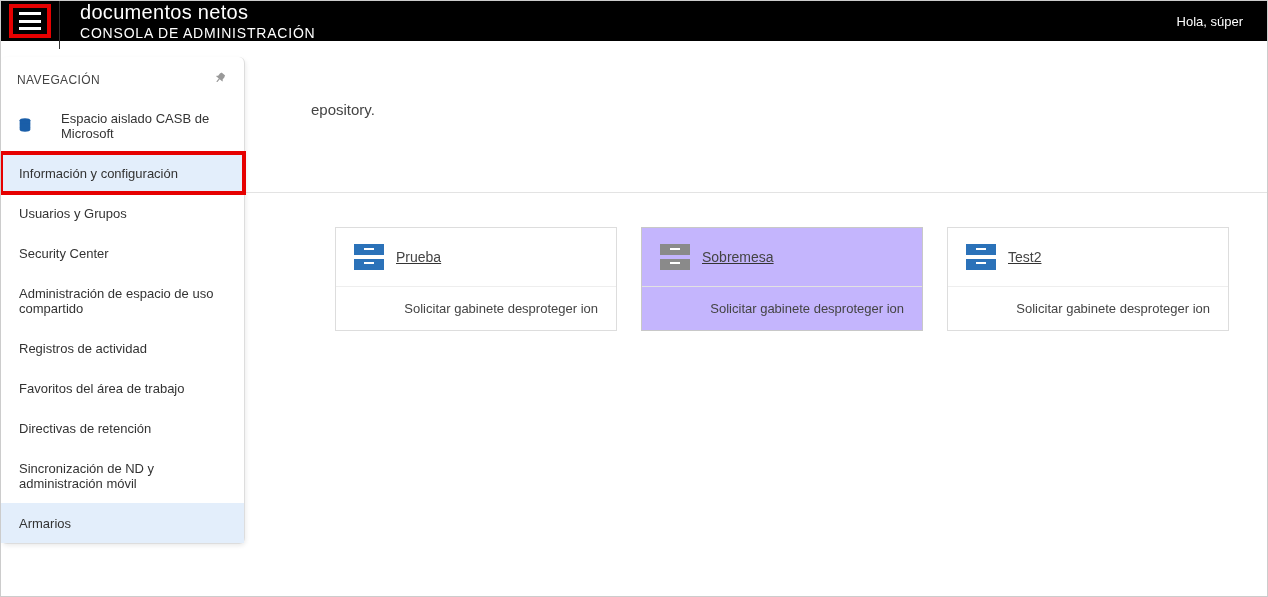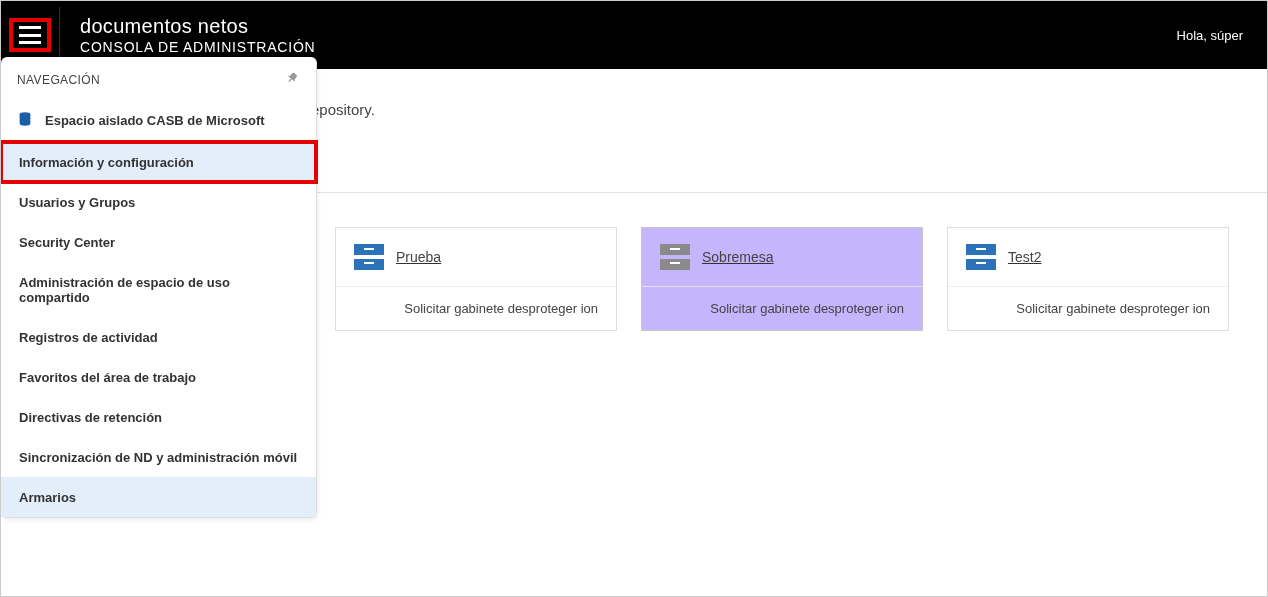--- a/index.html
+++ b/index.html
@@ -11,21 +11,21 @@
       width: 1268px;
       height: 597px;
       overflow: hidden;
       position: relative;
       border: 1px solid #ccc;
     }
     
     .header {
       background: #000;
       color: #fff;
-      height: 68px;
+      height: 40px;
       display: flex;
       align-items: center;
       position: relative;
     }
     .hamburger-wrap {
       width: 59px;
       height: 56px;
       display: flex;
       align-items: center;
       justify-content: center;
@@ -71,21 +71,21 @@
     .greeting {
       margin-left: auto;
       margin-right: 24px;
       font-size: 13px;
     }
     
     .sidebar {
       position: absolute;
       top: 56px;
       left: 0;
-      width: 316px;
+      width: 244px;
       background: #fff;
       border-right: 1px solid #ddd;
       border-bottom: 1px solid #ddd;
       box-shadow: 1px 2px 4px rgba(0,0,0,0.08);
       z-index: 10;
       border-radius: 6px;
     }
     .nav-header {
       display: flex;
       align-items: center;
@@ -96,23 +96,22 @@
       letter-spacing: 0.4px;
     }
     .pin-icon { color: #999; }
     .nav-item {
       padding: 12px 18px;
       font-size: 13px;
       color: #333;
       cursor: pointer;
       display: flex;
       align-items: center;
-      gap: 12px;
+      gap: 28px;
       border-top: 1px solid transparent;
-      font-weight: bold;
     }
     .nav-item.with-icon { padding-left: 16px; }
     .nav-item.active { background: #e3eefb; }
     .nav-item.highlighted {
       background: #e3eefb;
       outline: 4px solid #e60000;
       outline-offset: -2px;
       position: relative;
       z-index: 2;
     }

